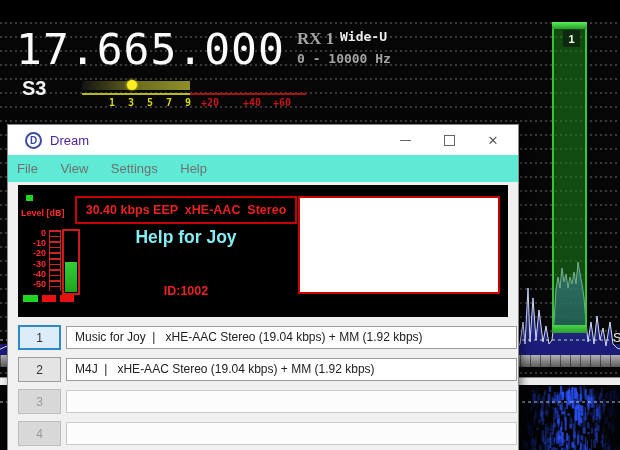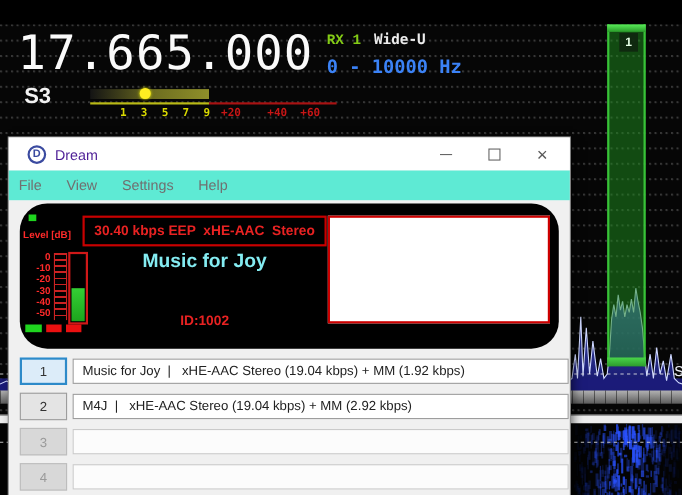--- a/index.html
+++ b/index.html
@@ -6,26 +6,26 @@
   .stage{position:relative;width:620px;height:450px;overflow:hidden;
          background:#060606;font-family:"Liberation Sans",sans-serif;margin-top:22px;}
   
   .dots{position:absolute;inset:0;
         background-image:radial-gradient(circle at 1px 1px,#454545 .8px,transparent 1.3px);
         background-size:5px 14px;opacity:.8;}
 
   
   .freq{position:absolute;left:16px;top:2px;color:#fafafa;
         font-family:"DejaVu Sans Mono",monospace;font-size:43px;font-weight:400;letter-spacing:1px;}
-  .rx{position:absolute;left:297px;top:7px;color:#84cc16;font-family:Liberation Mono, monospace;
-      font-size:13px;font-weight:bold;}
+  .rx{position:absolute;left:297px;top:7px;color:#a3a3a3;font-family:Liberation Serif, serif;
+      font-size:17px;font-weight:bold;}
   .mode{position:absolute;left:340px;top:7px;color:#ececec;font-family:"DejaVu Sans Mono",monospace;
       font-size:13px;font-weight:bold;}
-  .bw{position:absolute;left:297px;top:29px;color:#3b82f6;font-family:"DejaVu Sans Mono",monospace;
-      font-size:17px;font-weight:bold;}
+  .bw{position:absolute;left:297px;top:29px;color:#a3a3a3;font-family:"DejaVu Sans Mono",monospace;
+      font-size:13px;font-weight:bold;}
   .sval{position:absolute;left:22px;top:55px;color:#f2f2f2;font-size:20px;font-weight:bold;}
   .sbar{position:absolute;left:82px;top:59px;width:108px;height:9px;
         background:linear-gradient(to right,#141414,#6f6f20 55%,#8f8f2a);}
   .sdot{position:absolute;left:127px;top:58px;width:10px;height:10px;border-radius:50%;
         background:#ffee22;box-shadow:0 0 3px #ff0;}
   .sline-y{position:absolute;left:82px;top:71px;width:108px;height:2px;background:#b9b916;}
   .sline-r{position:absolute;left:190px;top:71px;width:116px;height:2px;background:#a81212;}
   .stick{position:absolute;top:75px;transform:translateX(-50%);
          font-family:"DejaVu Sans Mono",monospace;font-size:10px;font-weight:bold;}
   .stick.y{color:#d9d900}.stick.r{color:#c81616}
@@ -60,21 +60,21 @@
        display:flex;align-items:center;justify-content:center;background:#fff;}
   .wintitle{position:absolute;left:42px;top:8px;font-size:13px;color:#4c1d95;}
   .winbtns{position:absolute;right:3px;top:0;height:30px;display:flex;}
   .winbtn{width:44px;height:30px;display:flex;align-items:center;justify-content:center;color:#5a5a5a;}
   .glyph-min{width:11px;height:1px;background:#666;}
   .glyph-max{width:9px;height:9px;border:1px solid #666;}
   .glyph-close{font-size:13px;line-height:13px;}
   .menubar{position:absolute;left:0;top:30px;width:100%;height:27px;background:#5eead4;}
   .menuitem{display:inline-block;padding:6px 9px 0 9px;font-size:13px;color:#707070;}
 
-  .display{position:absolute;left:10px;top:60px;width:490px;height:132px;background:#000;border-radius:25px;}
+  .display{position:absolute;left:10px;top:60px;width:490px;height:132px;background:#000;}
   .led-top{position:absolute;left:8px;top:10px;width:7px;height:6px;background:#1fd51f;}
   .lvl-label{position:absolute;left:3px;top:23px;color:#ff2a2a;font-size:9px;font-weight:bold;}
   .lvl-scale{position:absolute;left:2px;top:43px;width:26px;text-align:right;color:#ff2a2a;
        font-size:9px;font-weight:bold;}
   .lvl-scale div{line-height:10.2px;height:10.2px;}
   .lvl-ladder{position:absolute;left:31px;top:45px;width:10px;height:61px;
        border-left:1px solid #c22;border-right:1px solid #c22;
        background:repeating-linear-gradient(to bottom,#cc2222 0 1.5px,transparent 1.5px 5.6px);}
   .lvl-meter{position:absolute;left:44px;top:44px;width:14px;height:62px;border:2px solid #d01818;background:#000;}
   .lvl-fill{position:absolute;left:1px;right:1px;bottom:1px;height:30px;
@@ -718,32 +718,32 @@
         <div>-50</div>
       </div>
       <div class="lvl-ladder"></div>
       <div class="lvl-meter">
         <div class="lvl-fill"></div>
       </div>
       <div class="led g"></div>
       <div class="led r1"></div>
       <div class="led r2"></div>
       <div class="codec-box">30.40 kbps EEP  xHE-AAC  Stereo</div>
-      <div class="station">Music for Joy</div>
+      <div class="station">Help for Joy</div>
       <div class="svc-id">ID:1002</div>
       <div class="pic-box"></div>
     </div>
 
     <div class="svc-row" style="top:200px">
       <div class="svc-btn sel">1</div>
       <div class="svc-field">Music for Joy  |   xHE-AAC Stereo (19.04 kbps) + MM (1.92 kbps)</div>
     </div>
     <div class="svc-row" style="top:232px">
       <div class="svc-btn norm">2</div>
-      <div class="svc-field">M4J  |   xHE-AAC Stereo (19.04 kbps) + MM (2.92 kbps)</div>
+      <div class="svc-field">M4J  |   xHE-AAC Stereo (19.04 kbps) + MM (1.92 kbps)</div>
     </div>
     <div class="svc-row" style="top:264px">
       <div class="svc-btn dis">3</div>
       <div class="svc-field dis"></div>
     </div>
     <div class="svc-row" style="top:296px">
       <div class="svc-btn dis">4</div>
       <div class="svc-field dis"></div>
     </div>
   </div>

